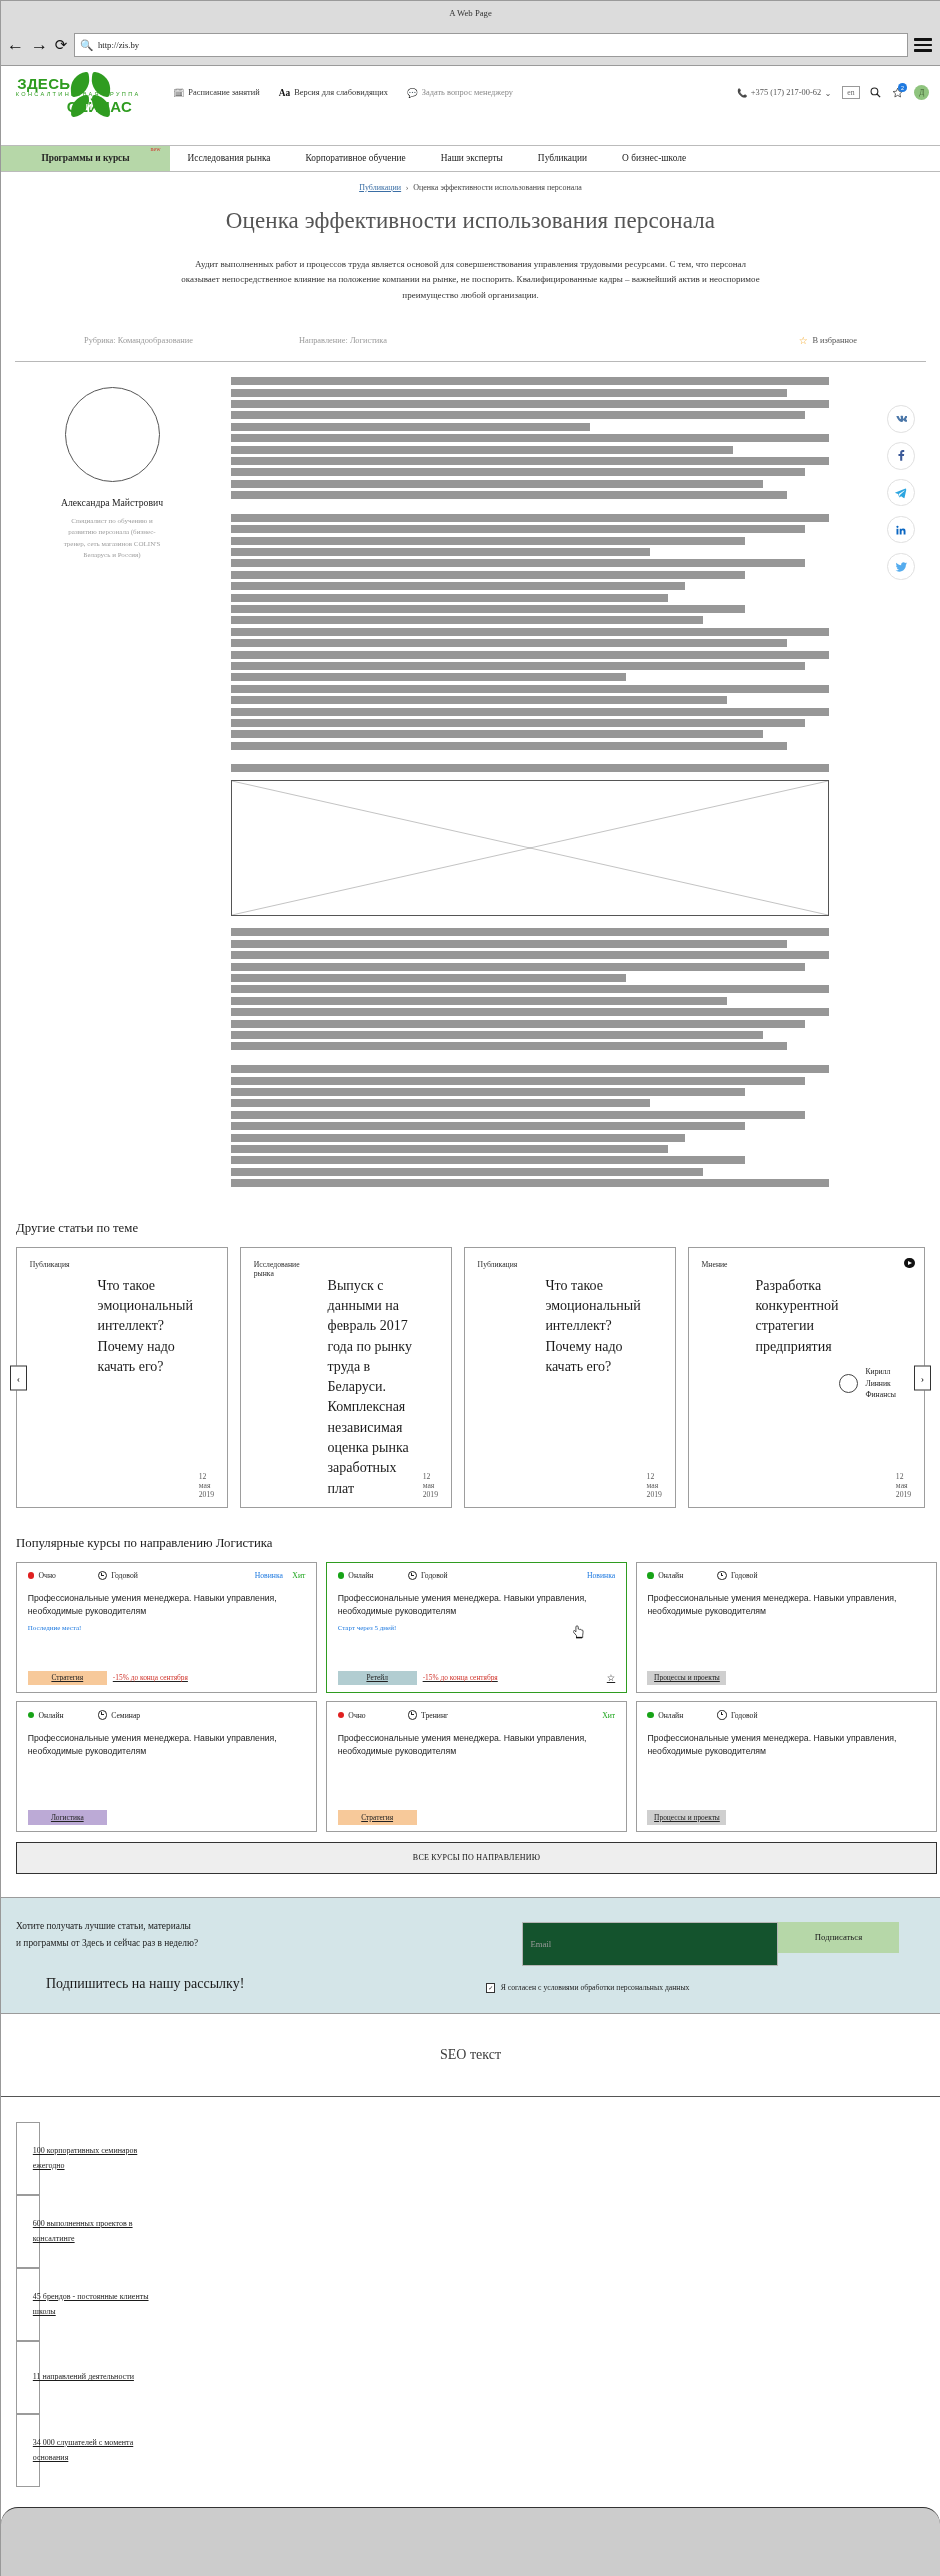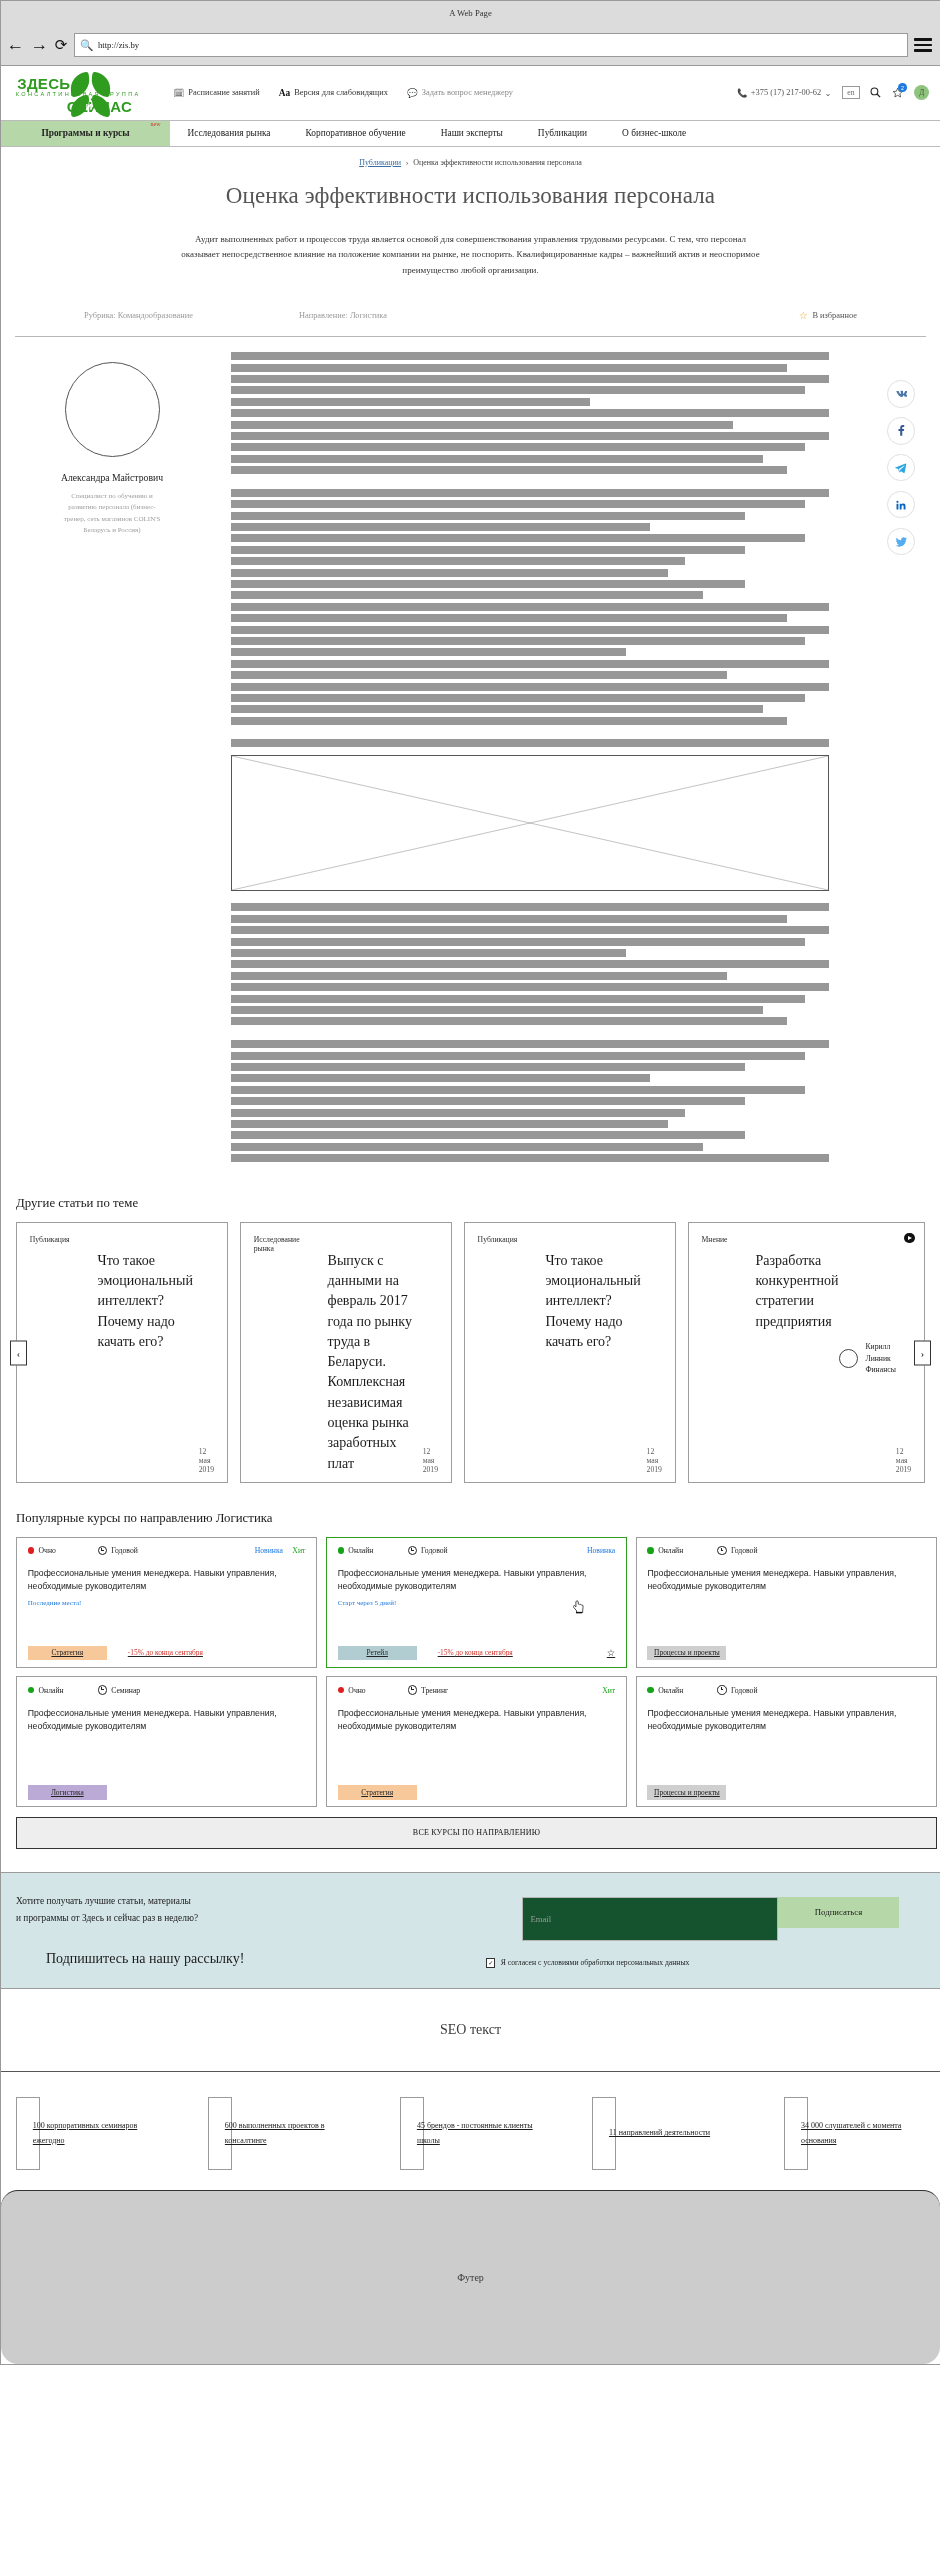--- a/index.html
+++ b/index.html
@@ -65,21 +65,21 @@
     position:absolute;right:-3.4px;top:-3.4px;width:8.7px;height:8.7px;border-radius:50%;
     background:#1f7ae0;color:#fff;font-size:5.4px;display:flex;align-items:center;justify-content:center;
     font-family:"Liberation Sans",sans-serif;
   }
   .avatar{
     width:15px;height:15px;border-radius:50%;background:#8fc47e;color:#3b5a2e;
     display:flex;align-items:center;justify-content:center;font-size:7.4px;cursor:pointer;
   }
 
   
-  .main-nav{height:25.5px;display:flex;align-items:stretch;border-top:0.7px solid #bbb;border-bottom:0.7px solid #bbb;background:#fff;}
+  .main-nav{height:25.5px;display:flex;align-items:stretch;border-top:0.7px solid #bbb;border-bottom:0.7px solid #bbb;background:#fff;margin-top:25px;}
   .nav-item{
     display:flex;align-items:center;justify-content:center;padding:0 17.5px;
     font-size:9.4px;color:#222;cursor:pointer;position:relative;white-space:nowrap;
   }
   .nav-item.active{background:#b6d7a8;font-weight:bold;width:169px;padding:0;}
   .nav-item .newtag{
     position:absolute;top:0.7px;right:9.4px;font-size:6px;color:#d0342c;font-weight:normal;
     font-family:"Liberation Serif",serif;
   }
 
@@ -167,21 +167,21 @@
   .b-new{color:#1f7ae0;}
   .b-hit{color:#17a317;}
   .cc-title{font-size:8.7px;line-height:1.5;color:#1b1b1b;margin-top:12px;font-family:"Liberation Sans",sans-serif;}
   .cc-note{font-size:7px;color:#1f7ae0;margin-top:6px;}
   .cc-bottom{margin-top:auto;display:flex;align-items:center;padding-top:9.4px;text-decoration:underline;}
   .tag{font-size:7.4px;padding:2.7px 0;width:79px;text-align:center;color:#222;}
   .tag.strat{background:#f7c99a;}
   .tag.retail{background:#b2cdd1;}
   .tag.proc{background:#cfcfcf;}
   .tag.log{background:#bcaad6;}
-  .cc-disc{font-size:7.4px;color:#d0342c;margin-left:21px;}
+  .cc-disc{font-size:7.4px;color:#d0342c;margin-left:6px;}
   .cc-star{margin-left:auto;font-size:9.4px;color:#222;}
   .all-courses-btn{
     margin-top:9.4px;height:30px;border:0.7px solid #333;background:#eeeeee;
     display:flex;align-items:center;justify-content:center;font-size:8px;color:#111;cursor:pointer;letter-spacing:0.2px;
   }
 
   
   .subscribe{
     margin-top:23px;background:#d4e5e8;border-top:0.7px solid #9b9b9b;border-bottom:0.7px solid #9b9b9b;
     padding:20px 15px 20px 15px;display:flex;align-items:flex-start;
@@ -200,21 +200,21 @@
     font-size:8.7px;color:#1b1b1b;cursor:pointer;border:0.7px solid #b6d7a8;box-sizing:border-box;
   }
   .sub-check{display:flex;align-items:center;gap:5.4px;margin-top:17.5px;font-size:7.7px;color:#1b1b1b;cursor:pointer;}
   .cbox{width:7.4px;height:7.4px;border:0.7px solid #333;display:inline-flex;align-items:center;justify-content:center;font-size:6px;line-height:1;color:#111;background:#fff;}
 
   
   .seo{height:82px;display:flex;align-items:center;justify-content:center;border-bottom:0.7px solid #555;}
   .seo h2{font-size:14px;font-weight:normal;color:#3b3b3b;margin:0;}
 
   
-  .stats{display:flex;padding:25.5px 15px 20px 15px;gap:0;justify-content:space-between;}
+  .stats{display:flex;padding:25.5px 15px 20px 15px;gap:0;justify-content:space-between;flex-direction:column;}
   .stat{display:flex;align-items:center;}
   .stat-box{width:21.5px;height:71px;border:0.7px solid #9b9b9b;flex:none;}
   .stat-text{font-size:8px;line-height:1.85;color:#1b1b1b;text-decoration:underline;margin-left:-6.7px;width:124px;}
 
   
   .footer{
     background:#cccccc;border-top:0.7px solid #333;height:173px;
     display:flex;align-items:center;justify-content:center;font-size:10px;color:#3a3a3a;border-radius:17px;
   }
 </style>

